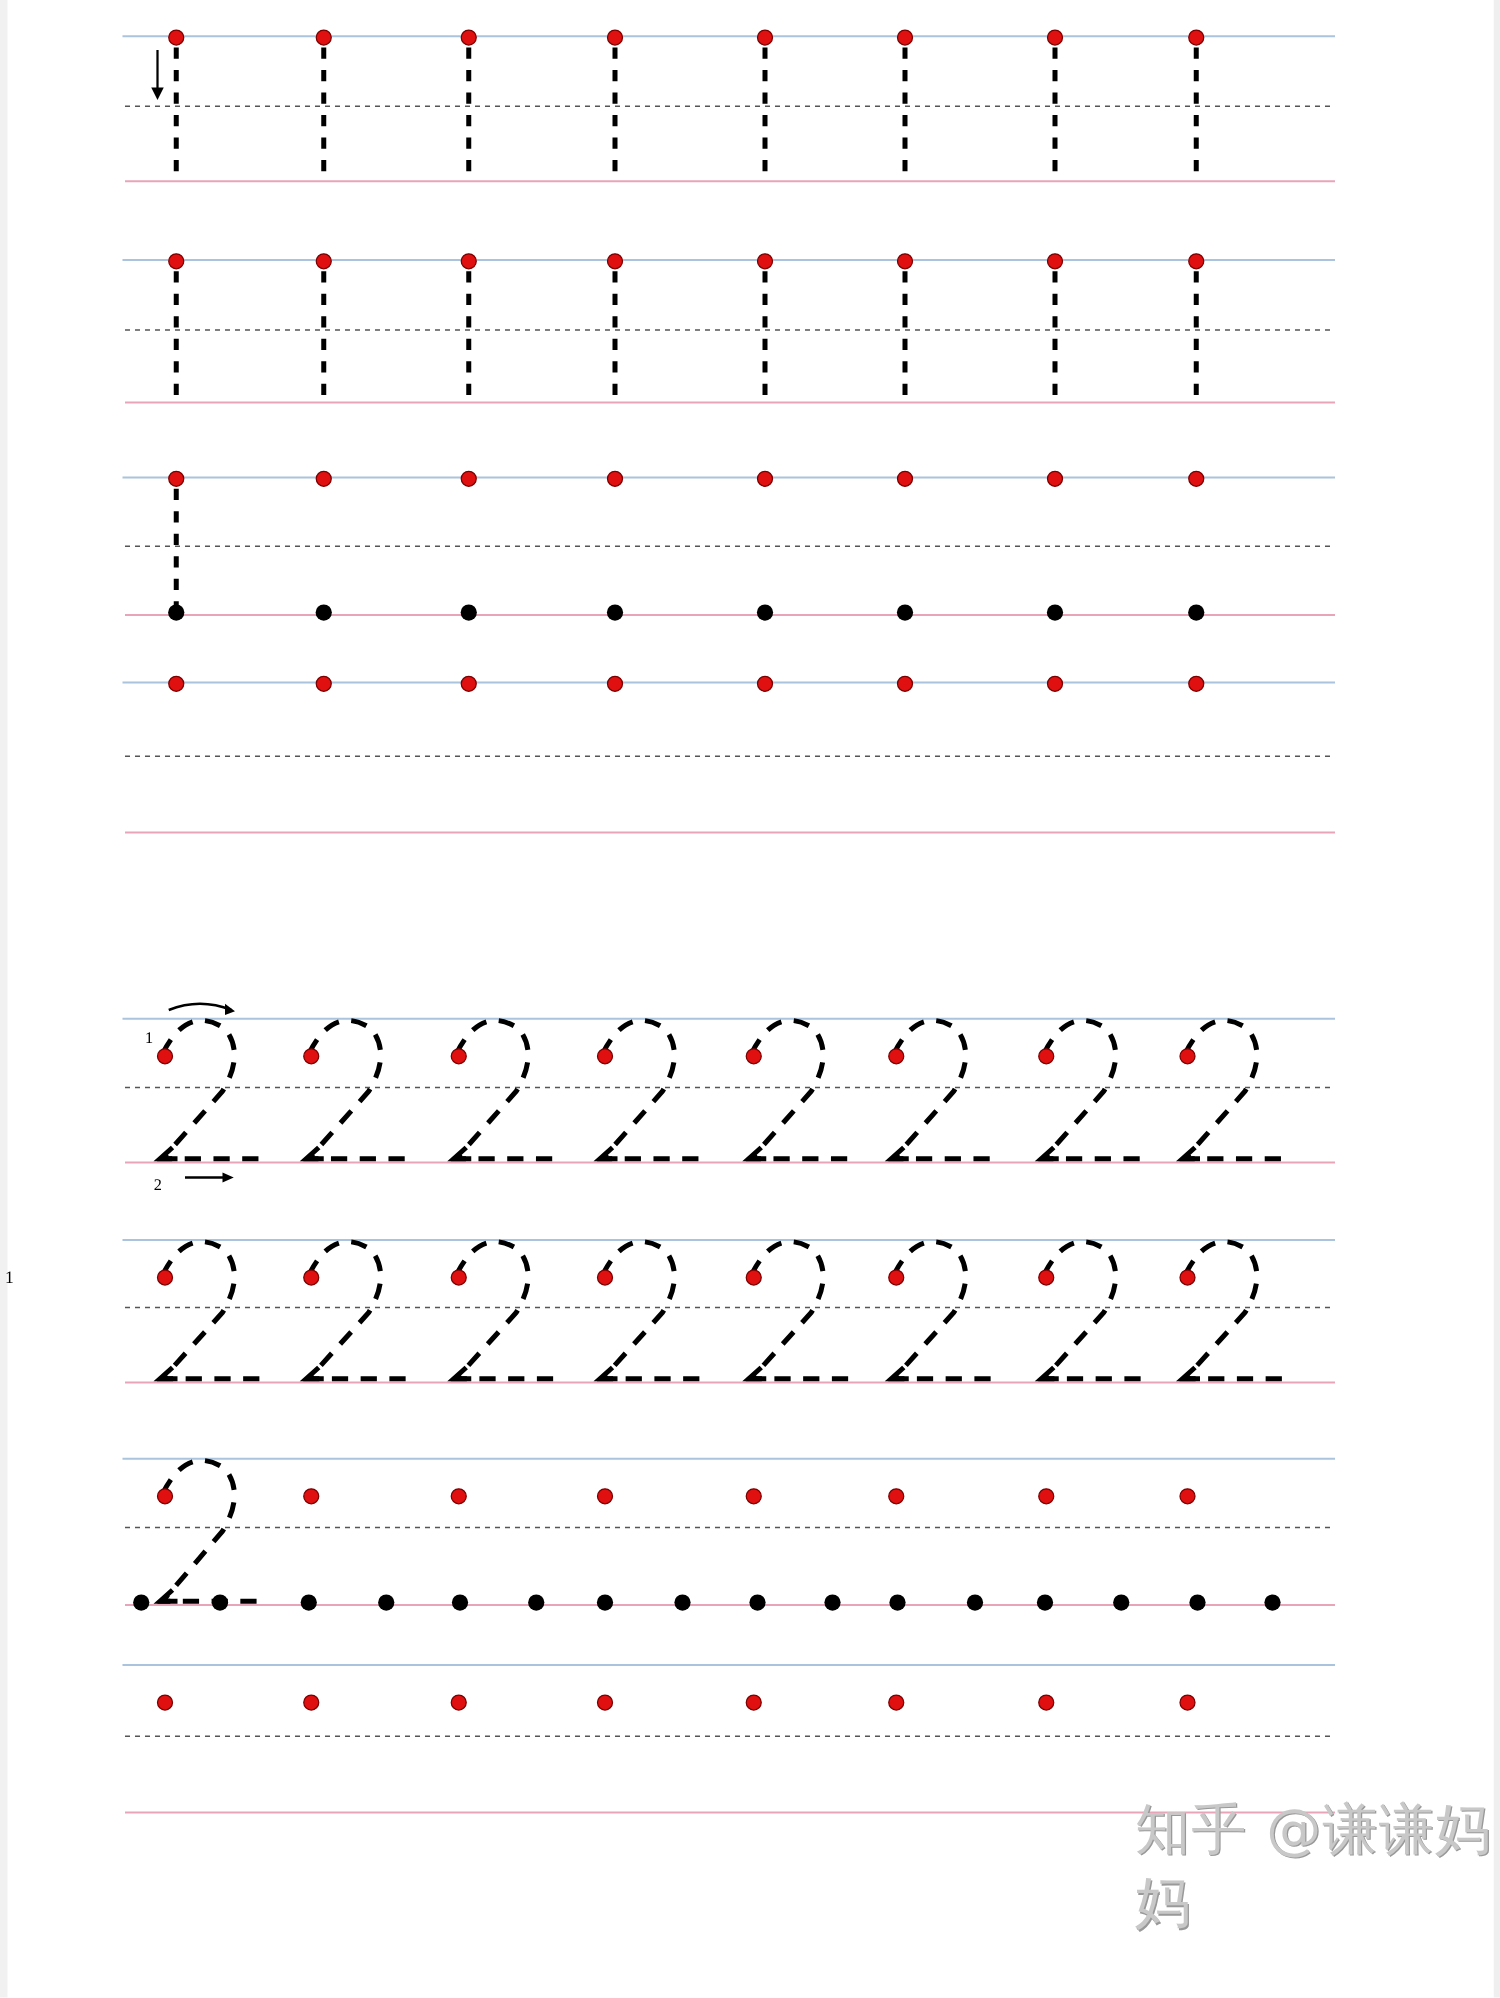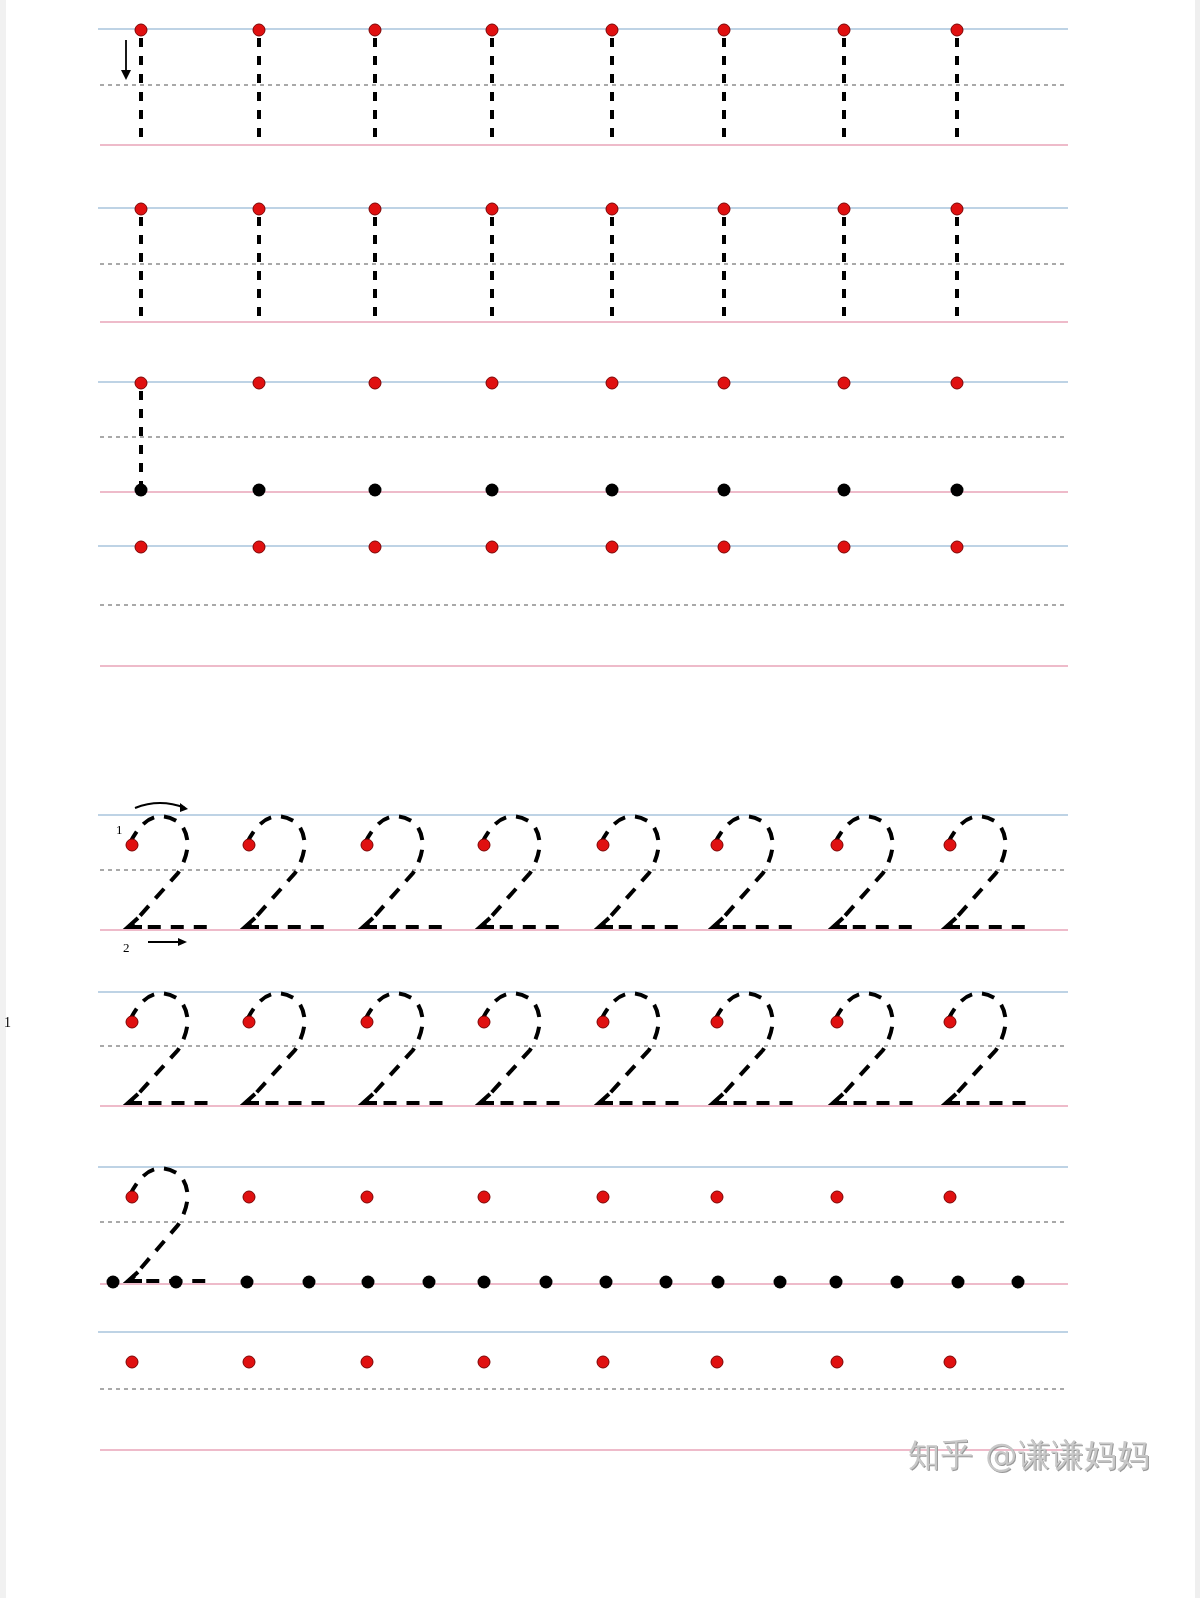--- a/index.html
+++ b/index.html
@@ -1,21 +1,21 @@
 <!DOCTYPE html>
 <html><head>
 <meta charset="utf-8">
 <style>
   html,body{margin:0;padding:0;background:#fff;}
   body{width:1200px;height:1598px;position:relative;overflow:hidden;font-family:"DejaVu Sans",sans-serif;}
   .edge-l{position:absolute;left:0;top:0;width:6px;height:1598px;background:#f1f1f1;}
   .edge-r{position:absolute;right:0;top:0;width:5px;height:1598px;background:#efefef;}
   #sheet{position:absolute;left:0;top:0;}
   .margin-num{position:absolute;left:4px;top:1015px;font-family:"Liberation Serif",serif;font-size:14px;color:#000;}
-  .watermark{position:absolute;left:908px;top:1434px;font-size:32px;color:#c8c8c8;letter-spacing:1px;text-shadow:1px 1px 0 #999;}
+  .watermark{position:absolute;left:908px;top:1434px;font-size:44px;color:#c8c8c8;letter-spacing:1px;text-shadow:1px 1px 0 #999;}
 </style>
 </head>
 <body>
 
 <div class="edge-l"></div>
 <div class="edge-r"></div>
 
 <svg id="sheet" width="1200" height="1598" viewBox="0 0 1200 1598" xmlns="http://www.w3.org/2000/svg">
     <line x1="98" x2="1068" y1="29" y2="29" stroke="#a9c4dc" stroke-width="1.6"></line>
     <line x1="100" x2="1068" y1="85" y2="85" stroke="#555555" stroke-width="1.2" stroke-dasharray="4 4"></line>

